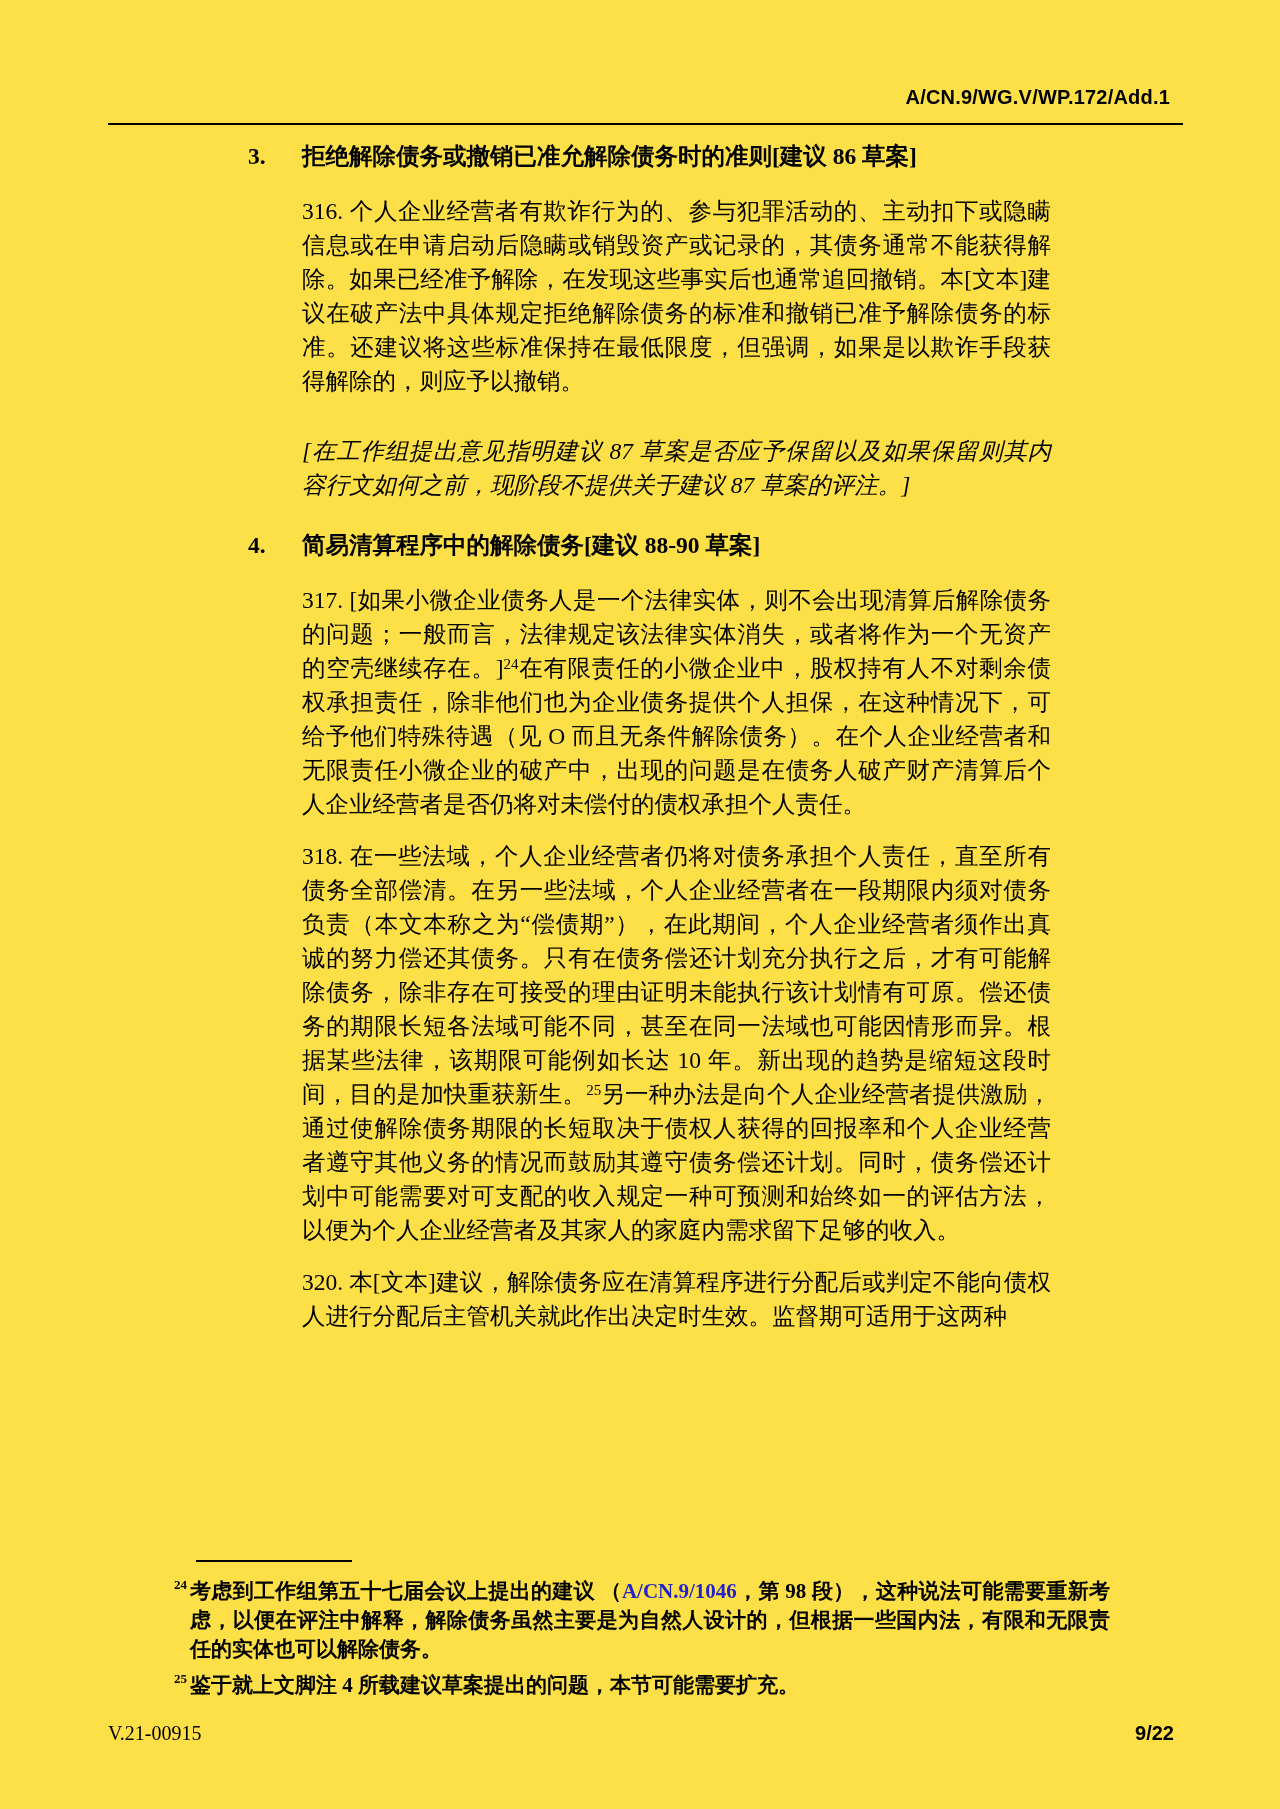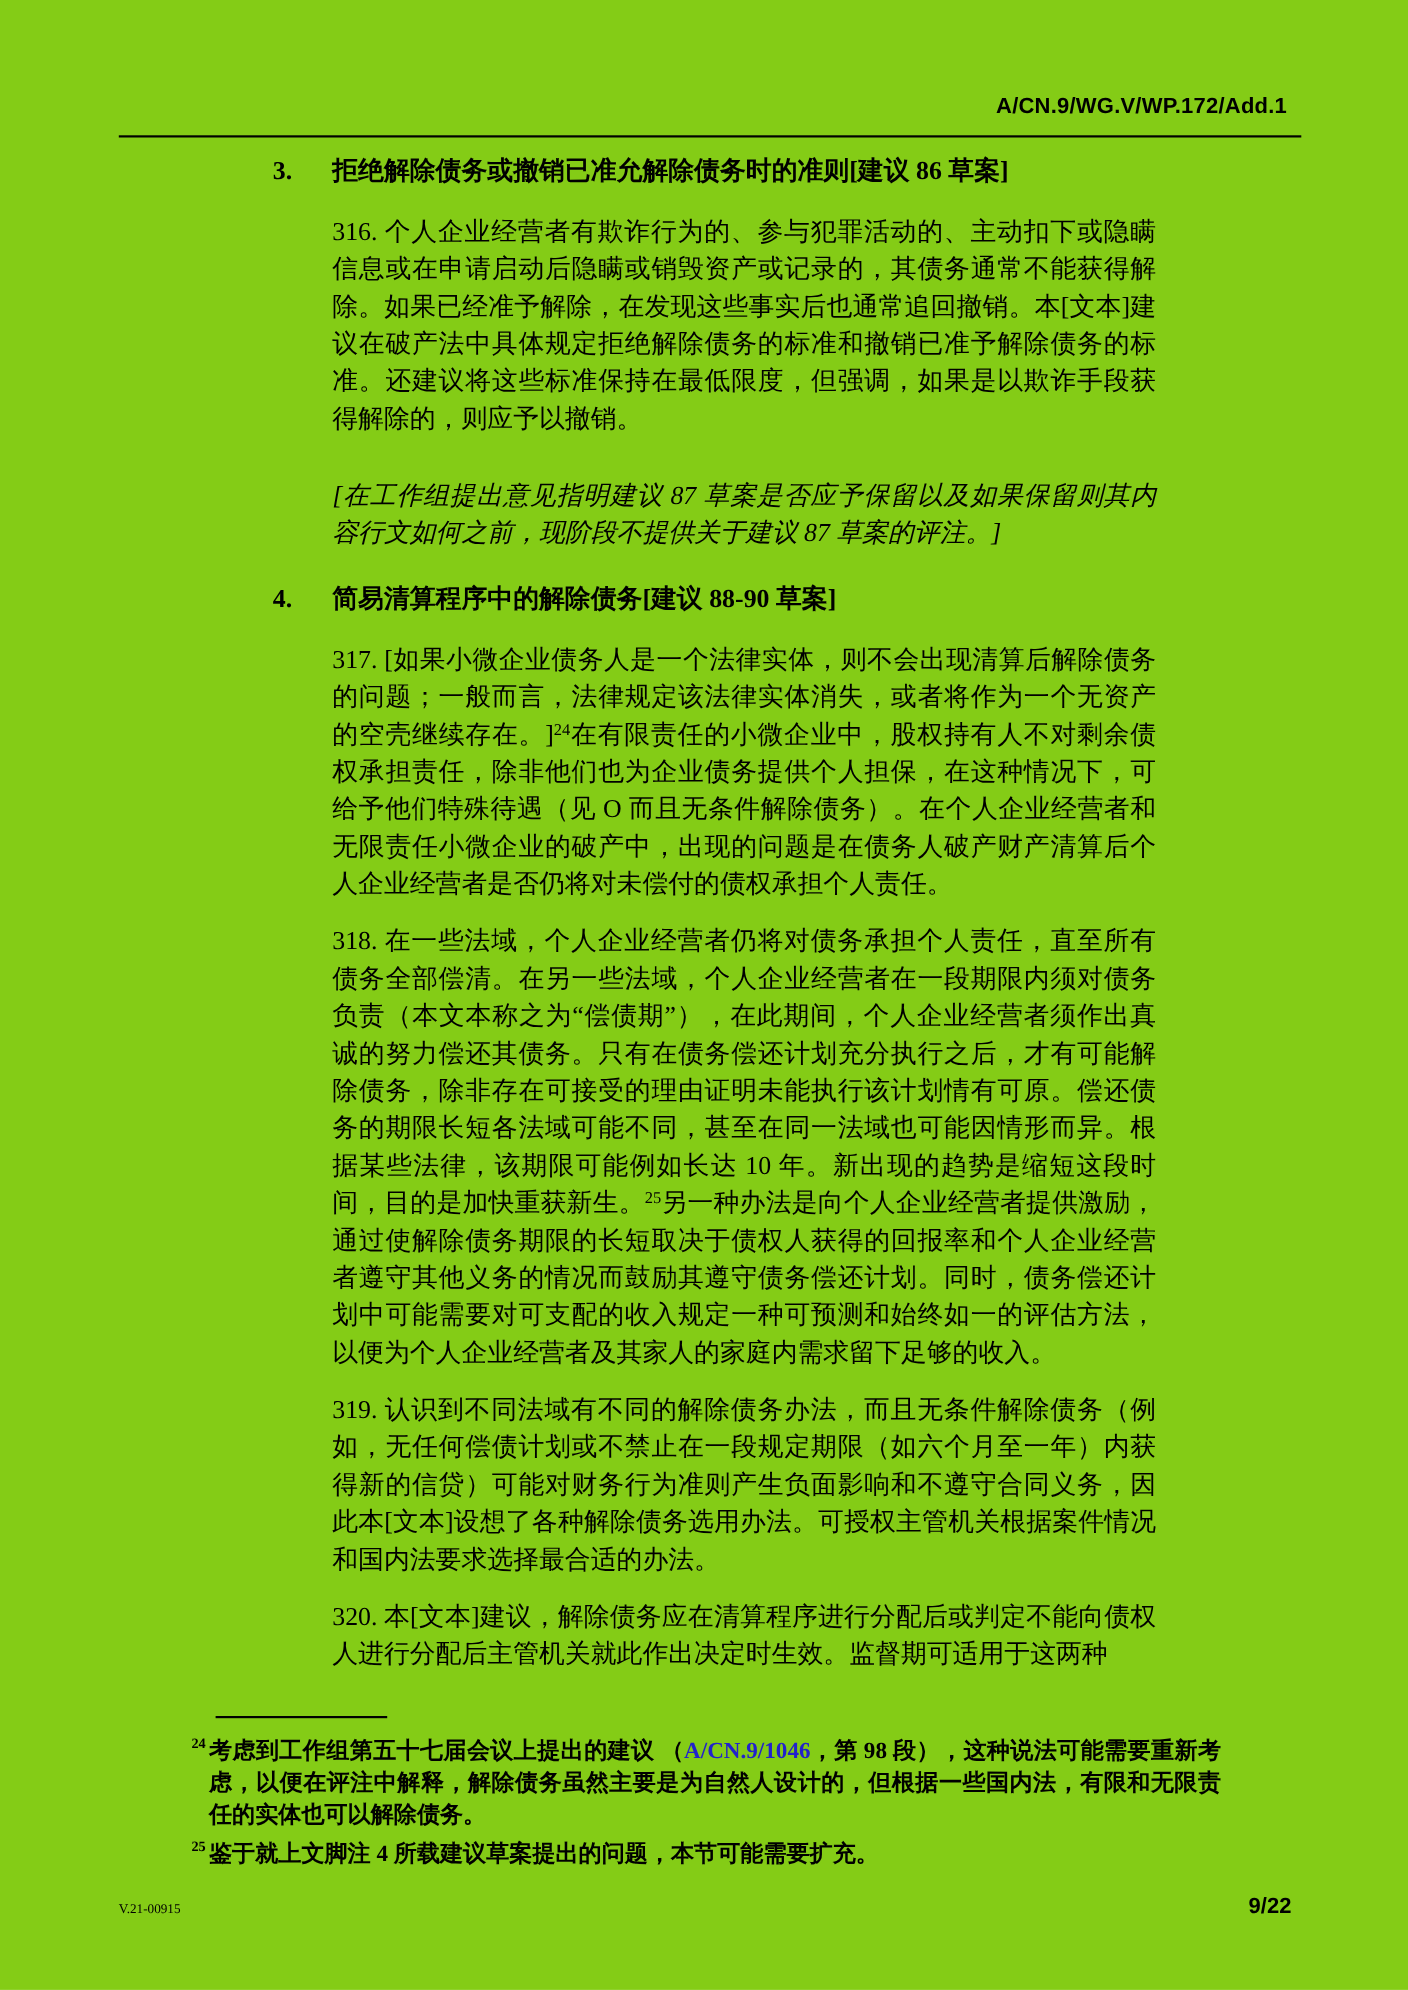--- a/index.html
+++ b/index.html
@@ -1,21 +1,21 @@
 <!DOCTYPE html>
 <html><head>
 <meta charset="utf-8">
 <style>
   html,body{margin:0;padding:0;background:#ffffff;}
   .page{
     position:relative;
     width:1280px;
     height:1809px;
     margin:0 auto;
-    background:#84cc16;
+    background:#fde047;
     color:#000000;
     font-family:"Liberation Serif","DejaVu Serif",serif;
     overflow:hidden;
   }
   
   .doc-symbol{
     padding-top:86px;
     padding-right:110px;
     text-align:right;
     font-family:"Liberation Sans","DejaVu Sans",sans-serif;
@@ -82,21 +82,21 @@
   
   .page-footer{
     position:absolute;
     top:1722px;
     left:108px;
     right:106px;
     display:flex;
     justify-content:space-between;
     align-items:baseline;
   }
-  .job-num{font-size:12px;}
+  .job-num{font-size:20px;}
   .page-num{
     font-family:"Liberation Sans","DejaVu Sans",sans-serif;
     font-weight:bold;
     font-size:20px;
   }
 </style>
 </head>
 <body>
 
 <div class="page">
@@ -119,21 +119,20 @@
 
     <h2 class="sec-heading mt-lg">
       <span class="sec-num">4.</span>
       <span class="sec-title">简易清算程序中的解除债务[建议 88-90 草案]</span>
     </h2>
 
     <p class="body-p"><span>317. [如果小微企业债务人是一个法律实体，则不会出现清算后解除债务的问题；一般而言，法律规定该法律实体消失，或者将作为一个无资产的空壳继续存在。]</span><sup class="fn-ref">24</sup><span>在有限责任的小微企业中，股权持有人不对剩余债权承担责任，除非他们也为企业债务提供个人担保，在这种情况下，可给予他们特殊待遇（见 O 而且无条件解除债务）。在个人企业经营者和无限责任小微企业的破产中，出现的问题是在债务人破产财产清算后个人企业经营者是否仍将对未偿付的债权承担个人责任。</span></p>
 
     <p class="body-p"><span>318. 在一些法域，个人企业经营者仍将对债务承担个人责任，直至所有债务全部偿清。在另一些法域，个人企业经营者在一段期限内须对债务负责（本文本称之为“偿债期”），在此期间，个人企业经营者须作出真诚的努力偿还其债务。只有在债务偿还计划充分执行之后，才有可能解除债务，除非存在可接受的理由证明未能执行该计划情有可原。偿还债务的期限长短各法域可能不同，甚至在同一法域也可能因情形而异。根据某些法律，该期限可能例如长达 10 年。新出现的趋势是缩短这段时间，目的是加快重获新生。</span><sup class="fn-ref">25</sup><span>另一种办法是向个人企业经营者提供激励，通过使解除债务期限的长短取决于债权人获得的回报率和个人企业经营者遵守其他义务的情况而鼓励其遵守债务偿还计划。同时，债务偿还计划中可能需要对可支配的收入规定一种可预测和始终如一的评估方法，以便为个人企业经营者及其家人的家庭内需求留下足够的收入。</span></p>
 
-    <p class="body-p">319. 认识到不同法域有不同的解除债务办法，而且无条件解除债务（例如，无任何偿债计划或不禁止在一段规定期限（如六个月至一年）内获得新的信贷）可能对财务行为准则产生负面影响和不遵守合同义务，因此本[文本]设想了各种解除债务选用办法。可授权主管机关根据案件情况和国内法要求选择最合适的办法。</p>
 
     <p class="body-p">320. 本[文本]建议，解除债务应在清算程序进行分配后或判定不能向债权人进行分配后主管机关就此作出决定时生效。监督期可适用于这两种</p>
 
   </main>
 
   <section class="footnotes">
     <div class="fn-sep"></div>
 
     <div class="footnote">
       <sup class="fn-marker">24</sup><span>考虑到工作组第五十七届会议上提出的建议 （</span><a class="fn-link" href="#">A/CN.9/1046</a><span>，第 98 段），这种说法可能需要重新考虑，以便在评注中解释，解除债务虽然主要是为自然人设计的，但根据一些国内法，有限和无限责任的实体也可以解除债务。</span>

